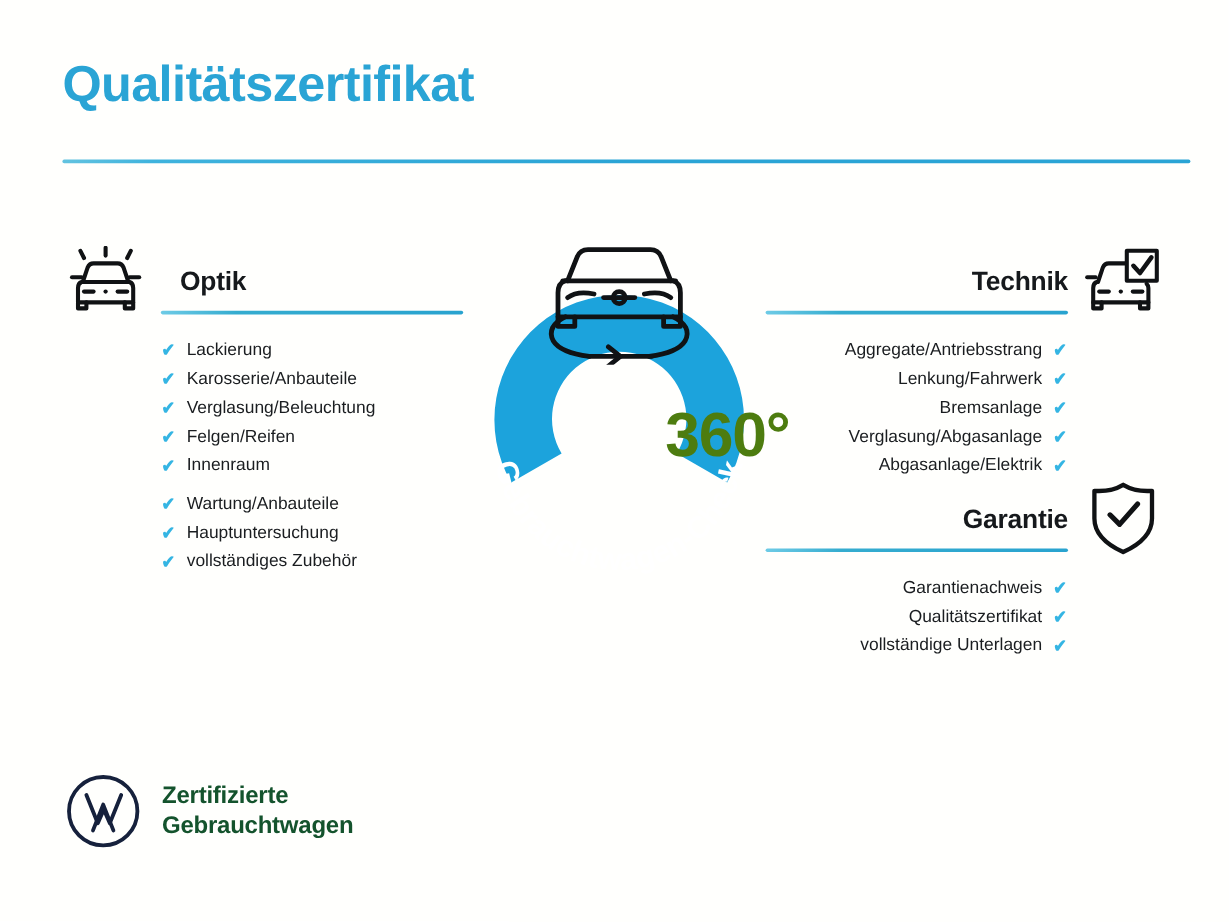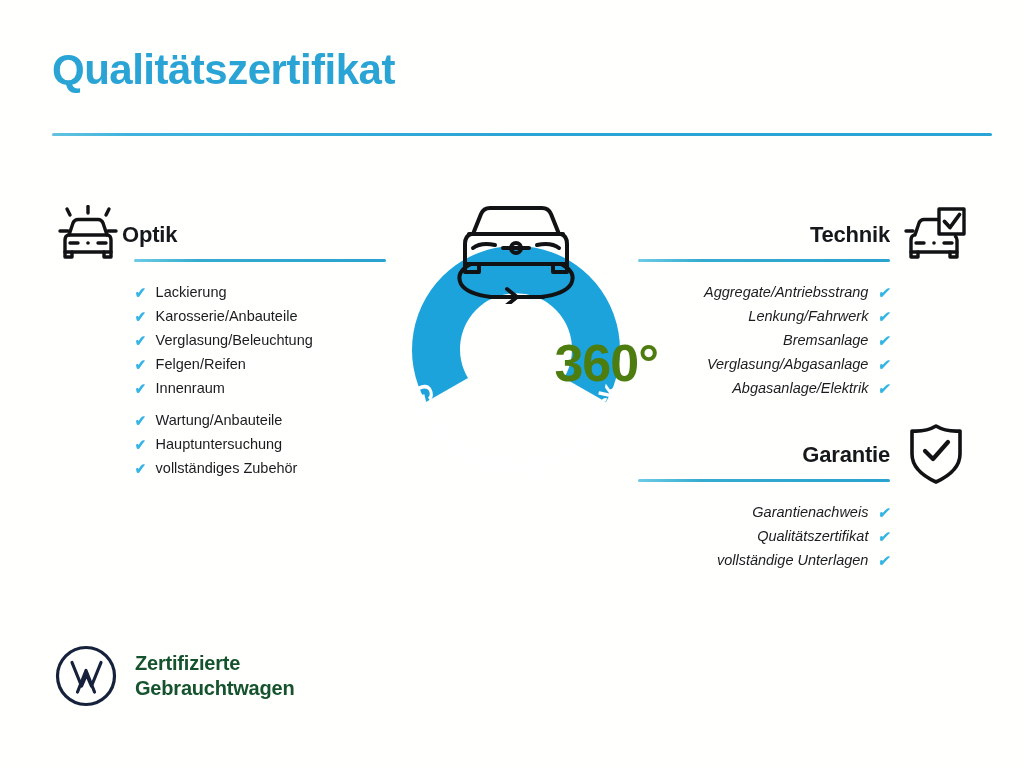--- a/index.html
+++ b/index.html
@@ -61,21 +61,21 @@
   .right .sec-icon { right: 0; }
 
   .sec-title {
     position: absolute;
     bottom: 22px;
     font-size: 22px;
     font-weight: bold;
     color: #16191c;
     letter-spacing: -0.2px;
   }
-  .left  .sec-title { left: 74px; }
+  .left  .sec-title { left: 102px; }
   .right .sec-title { right: 86px; }
 
   .sec-rule {
     position: absolute;
     bottom: 8px;
     height: 3px;
     width: 252px;
     background: linear-gradient(90deg, #6ecbe6 0%, #35accf 25%, #29a3cf 100%);
     border-radius: 2px;
   }
@@ -92,21 +92,21 @@
     display: flex;
     align-items: center;
     font-size: 14.5px;
     color: #1a1d20;
     line-height: 1;
     padding: 4.5px 0;
     white-space: nowrap;
   }
   .left .check-list  { padding-left: 86px; }
   .left .check-list li { justify-content: flex-start; }
-  .right .check-list { padding-right: 86px; font-style: italic; }
+  .right .check-list { padding-right: 86px; }
   .right .check-list li { justify-content: flex-end; }
 
   .chk {
     color: #35b5e3;
     font-size: 15px;
     font-weight: bold;
     line-height: 1;
     display: inline-block;
     transform: scaleX(0.9);
   }
@@ -266,21 +266,21 @@
           <span class="chk">✔</span>
           <span>Hauptuntersuchung</span>
         </li>
       <li>
           <span class="chk">✔</span>
           <span>vollständiges Zubehör</span>
         </li>
     </ul>
   </div>
 
-  <div class="section right" style="top:418px;">
+  <div class="section right" style="top:396px;">
     <div class="sec-head">
       <div class="sec-icon">
         <svg width="56" height="62" viewBox="0 0 56 62" fill="none" stroke="#101214" stroke-width="3.6" stroke-linecap="round" stroke-linejoin="round">
           <path d="M28 3 Q38 9 52 8 L52 31 Q52 48 28 59 Q4 48 4 31 L4 8 Q18 9 28 3 Z"></path>
           <path d="M17 28 L25 36 L40 19" stroke-width="4.2"></path>
         </svg>
       </div>
       <div class="sec-title">Garantie</div>
       <div class="sec-rule"></div>
     </div>

